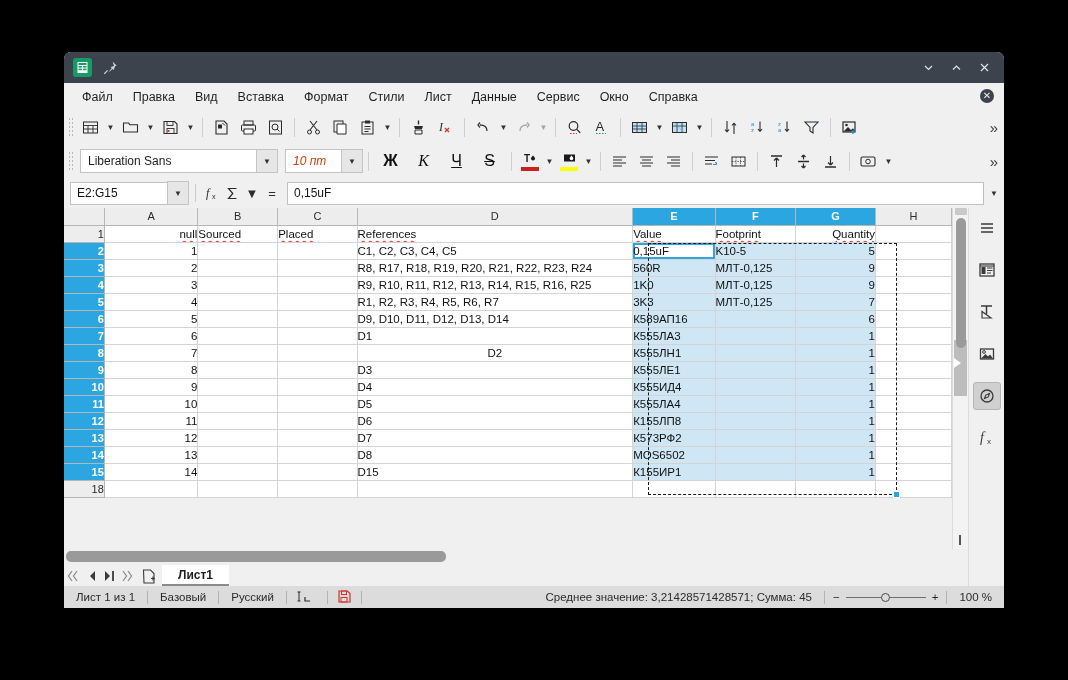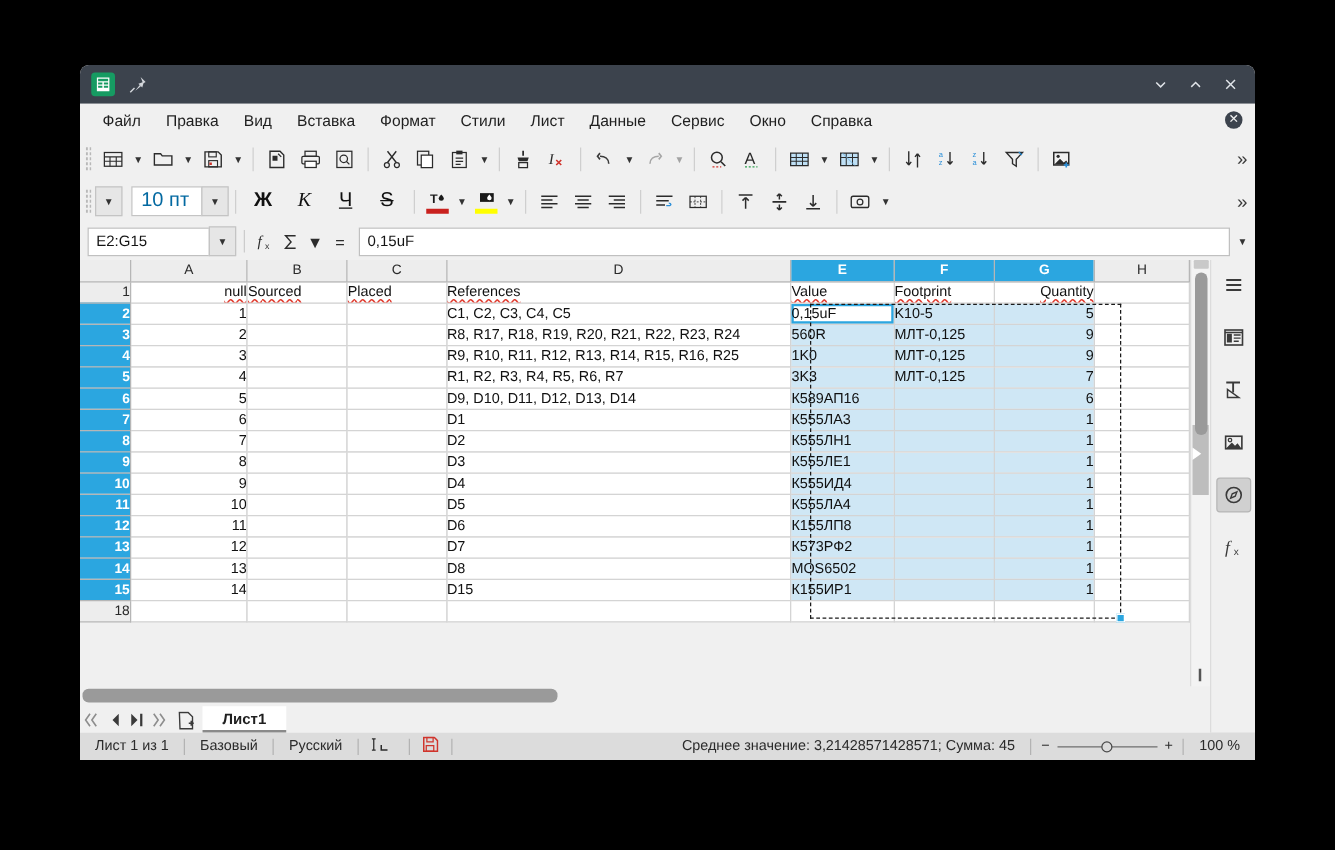--- a/index.html
+++ b/index.html
@@ -82,21 +82,21 @@
   .fontname span { padding-left: 7px; font-size: 12px; color: #1d1d1d; }
   .combo-btn {
     width: 22px; height: 24px; margin-left: -1px; background: #e6e6e6;
     border: 1px solid #c4c4c4; display: flex; align-items: center; justify-content: center;
     flex: 0 0 22px;
   }
   .fontsize {
     width: 57px; height: 24px; background: #fff; border: 1px solid #c4c4c4;
     display: flex; align-items: center; margin-left: 7px; flex: 0 0 57px;
   }
-  .fontsize span { padding-left: 7px; font-size: 16px; color: #0369a1; }
+  .fontsize span { padding-left: 7px; font-size: 12px; color: #c2410c; font-style: italic; }
   .fmt-btn {
     width: 33px; height: 26px; display: flex; align-items: center; justify-content: center;
     font-size: 16px; color: #111; flex: 0 0 33px;
   }
   .fmt-btn.bold { font-weight: bold; }
   .fmt-btn.ital { font-style: italic; font-family: "Liberation Serif", serif; }
   .fmt-btn.und { text-decoration: underline; }
   .fmt-btn.strike { text-decoration: line-through; }
   .colorbtn { position: relative; width: 26px; height: 26px; display:flex; align-items:center; justify-content:center; flex:0 0 26px;}
   .colorbar { position: absolute; bottom: 3px; left: 4px; width: 18px; height: 4px; }
@@ -448,20 +448,23 @@
           <path d="M2.5 12.5L7 8l3 3 2-1.7 2.2 3.2z" fill="#2b2b2b"></path>
           <path d="M12 11v4M10 13h4" stroke="#2b8fd8" stroke-width="1.3"></path>
         </svg>
     </div>
 
     <div class="tb-overflow">»</div>
   </div>
 
   <div class="toolbar">
     <div class="grip"></div>
+    <div class="fontname">
+      <span>Liberation Sans</span>
+    </div>
     <div class="combo-btn">
         <span class="caret">▼</span>
       </div>
     <div class="fontsize">
       <span>10 пт</span>
     </div>
     <div class="combo-btn">
         <span class="caret">▼</span>
       </div>
     <div class="tb-sep"></div>
@@ -675,21 +678,21 @@
                   <td class="cell selbg" style="width: 84px;">К555ЛА3</td>
                   <td class="cell selbg" style="width: 82px;"></td>
                   <td class="cell num selbg" style="width: 82px;">1</td>
                   <td class="cell" style="width: 80px;"></td>
                 </tr>
                 <tr>
                   <td class="rowhdr sel">8</td>
                   <td class="cell num" style="width: 98px;">7</td>
                   <td class="cell" style="width: 82px;"></td>
                   <td class="cell" style="width: 82px;"></td>
-                  <td class="cell" style="width: 278px;">D2</td>
+                  <td class="cell" style="width: 278px; text-align: center;">D2</td>
                   <td class="cell selbg" style="width: 84px;">К555ЛН1</td>
                   <td class="cell selbg" style="width: 82px;"></td>
                   <td class="cell num selbg" style="width: 82px;">1</td>
                   <td class="cell" style="width: 80px;"></td>
                 </tr>
                 <tr>
                   <td class="rowhdr sel">9</td>
                   <td class="cell num" style="width: 98px;">8</td>
                   <td class="cell" style="width: 82px;"></td>
                   <td class="cell" style="width: 82px;"></td>

